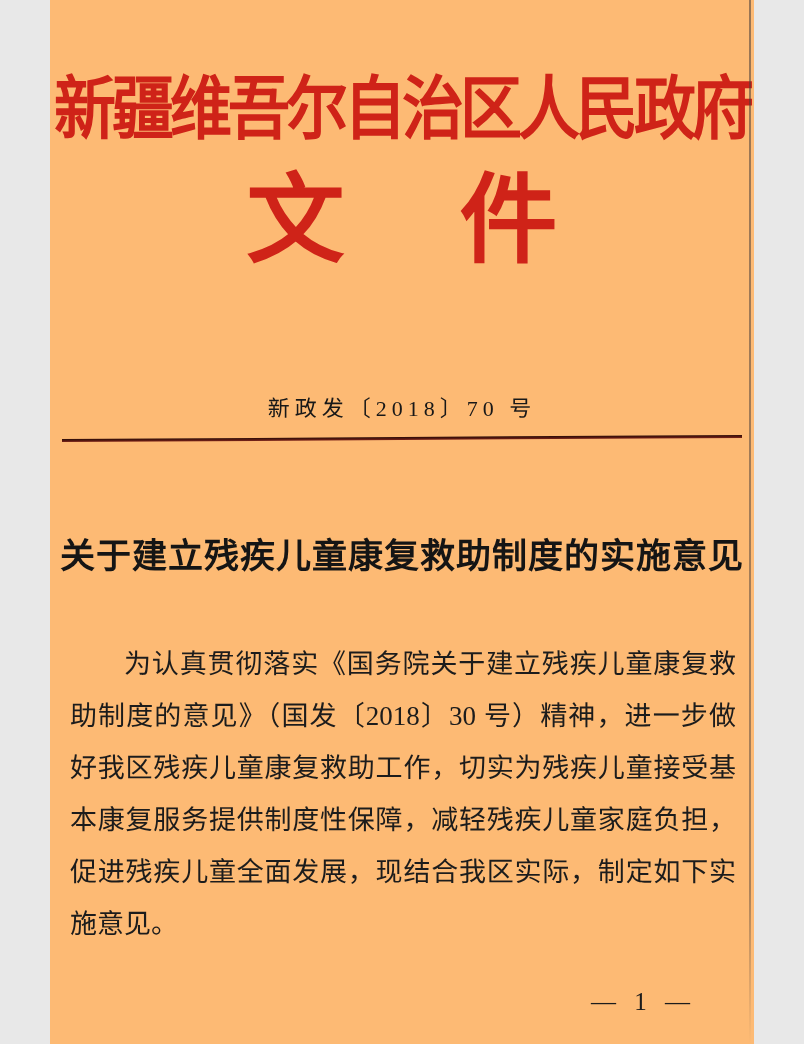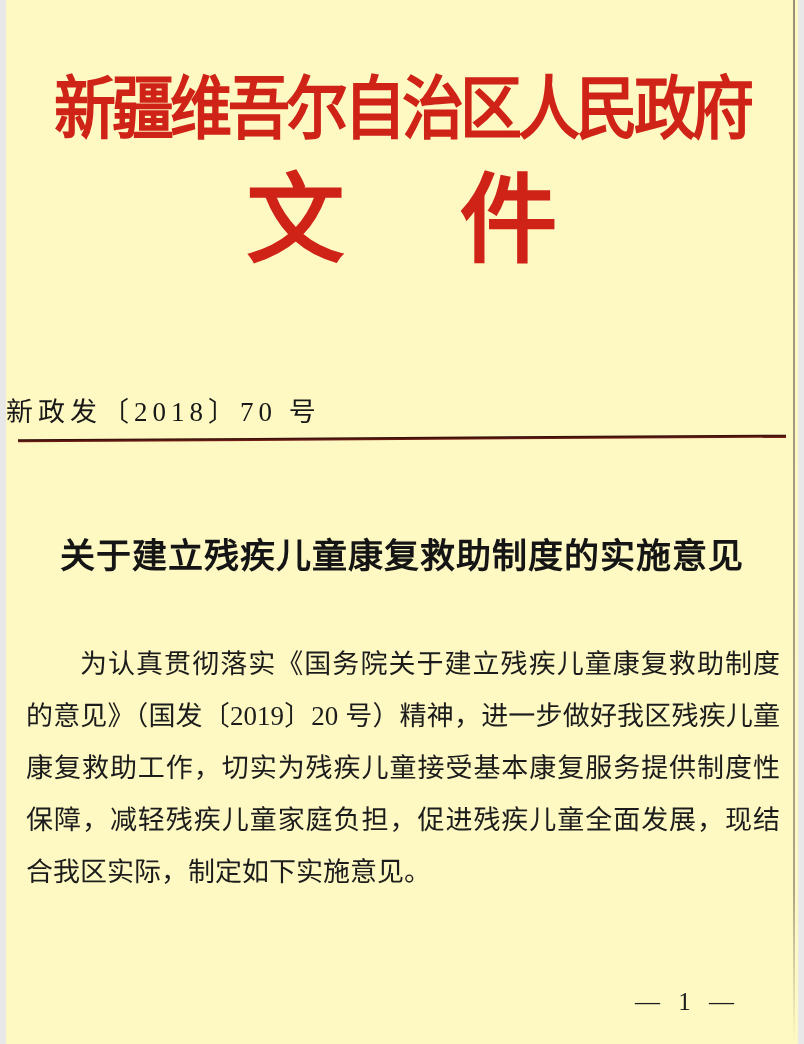--- a/index.html
+++ b/index.html
@@ -1,22 +1,22 @@
 <!DOCTYPE html>
 <html lang="zh-CN"><head>
 <meta charset="utf-8">
 <style>
   * { margin: 0; padding: 0; box-sizing: border-box; }
   html, body { background: #e8e8e8; }
   .page {
     position: relative;
-    width: 792px;
+    width: 704px;
     height: 1044px;
     margin: 0 auto;
-    background: #fef9c3;
+    background: #fdba74;
     overflow: hidden;
     font-family: "Liberation Serif", "DejaVu Serif", serif;
     color: #1f1f1f;
   }
   
   .scan-edge {
     position: absolute;
     top: 0;
     right: 3px;
     width: 2px;
@@ -48,21 +48,22 @@
     font-size: 98px;
     font-weight: 700;
     color: #cf2318;
     line-height: 1.1;
   }
   .doc-number {
     position: absolute;
     top: 390px;
     left: 0;
     width: 100%;
-    font-size: 27px;
+    text-align: center;
+    font-size: 22px;
     letter-spacing: 5px;
     color: #181818;
   }
   .separator {
     position: absolute;
     top: 437px;
     left: 12px;
     right: 12px;
     height: 3px;
     background: linear-gradient(to bottom, #2a0c07 0%, #5a1810 60%, #7a241a 100%);
@@ -114,20 +115,20 @@
     <span>件</span>
   </div>
 
   <div class="doc-number">新政发〔2018〕70 号</div>
 
   <div class="separator"></div>
 
   <div class="doc-title">关于建立残疾儿童康复救助制度的实施意见</div>
 
   <div class="body-text">
-    <p class="indent">为认真贯彻落实《国务院关于建立残疾儿童康复救助制度的意见》（国发〔2019〕20 号）精神，进一步做好我区残疾儿童康复救助工作，切实为残疾儿童接受基本康复服务提供制度性保障，减轻残疾儿童家庭负担，促进残疾儿童全面发展，现结合我区实际，制定如下实施意见。</p>
+    <p class="indent">为认真贯彻落实《国务院关于建立残疾儿童康复救助制度的意见》（国发〔2018〕30 号）精神，进一步做好我区残疾儿童康复救助工作，切实为残疾儿童接受基本康复服务提供制度性保障，减轻残疾儿童家庭负担，促进残疾儿童全面发展，现结合我区实际，制定如下实施意见。</p>
   </div>
 
   <div class="page-number">— 1 —</div>
 
   <div class="scan-edge"></div>
 
 </div>
 
 </body></html>

